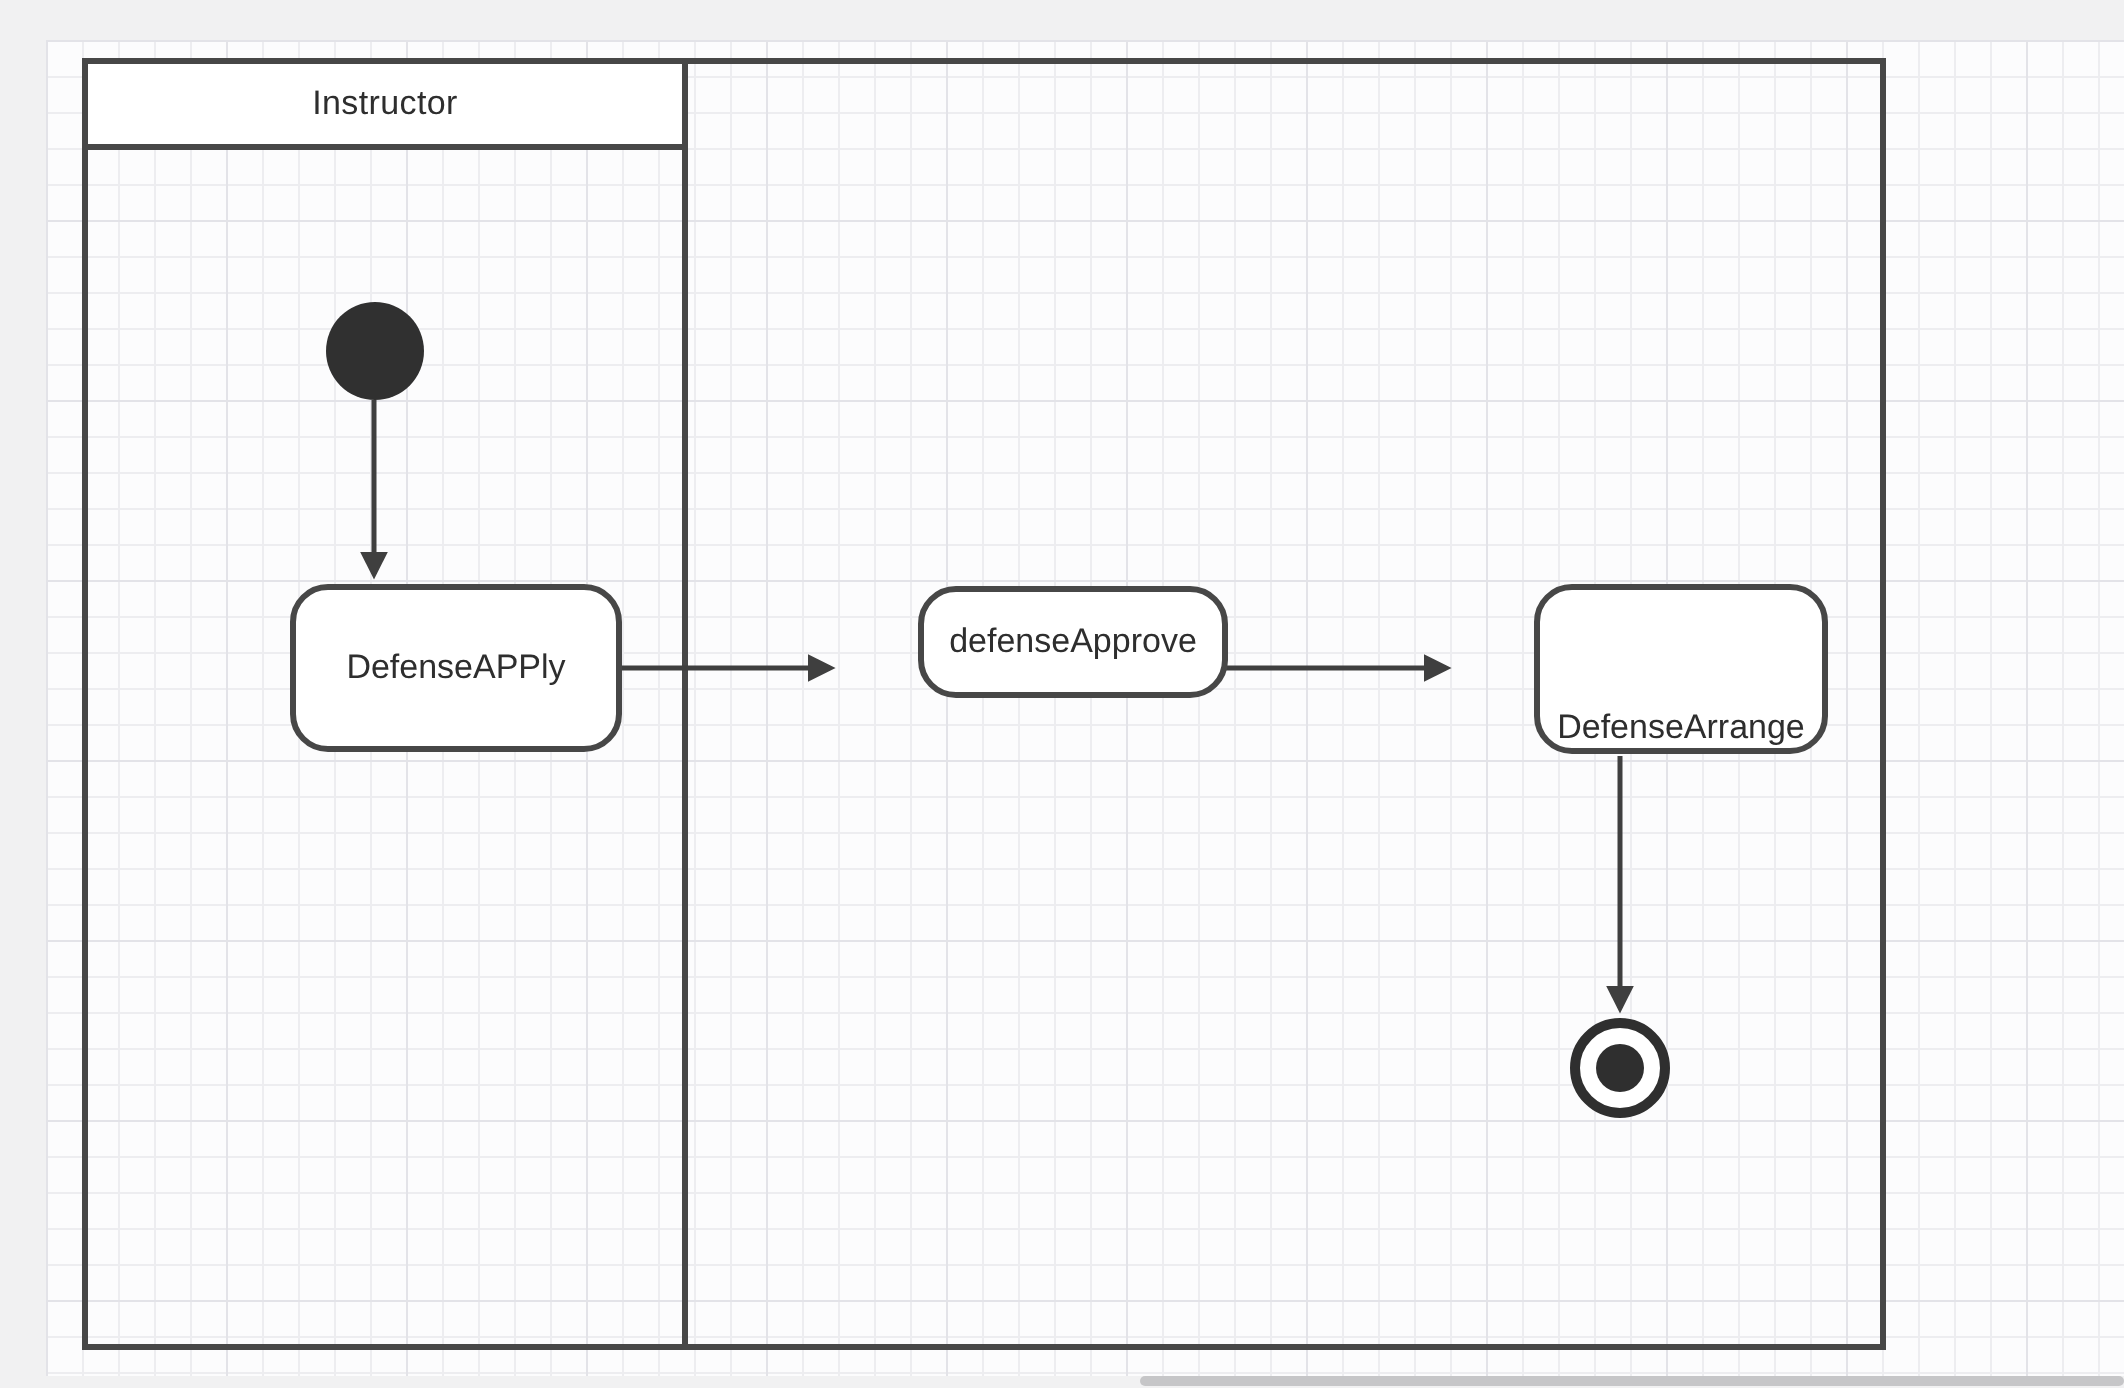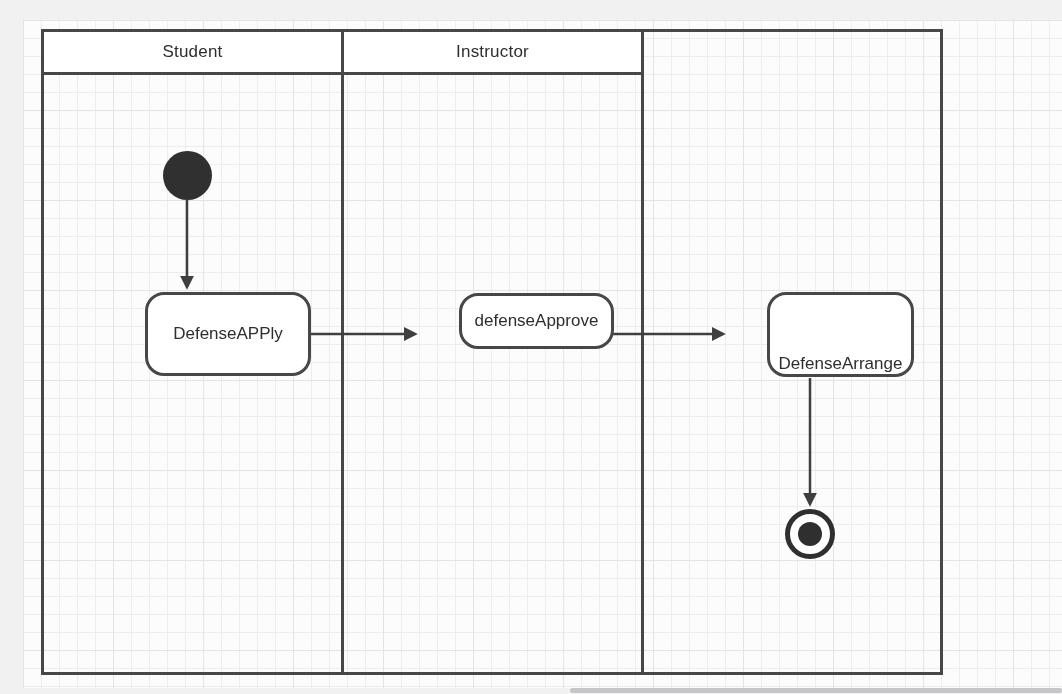--- a/index.html
+++ b/index.html
@@ -136,26 +136,20 @@
     border-radius: 3px;
     background: #c6c6c8;
   }
 </style>
 </head>
 <body>
 
 <div class="canvas"></div>
 
 <div class="frame">
-  <div class="lane lane-1">
-    <div class="lane-header">
-      <span>Student</span>
-    </div>
-    <div class="lane-body"></div>
-  </div>
   <div class="lane lane-2">
     <div class="lane-header">
       <span>Instructor</span>
     </div>
     <div class="lane-body"></div>
   </div>
   <div class="lane lane-3">
     <div class="lane-body"></div>
   </div>
 </div>

